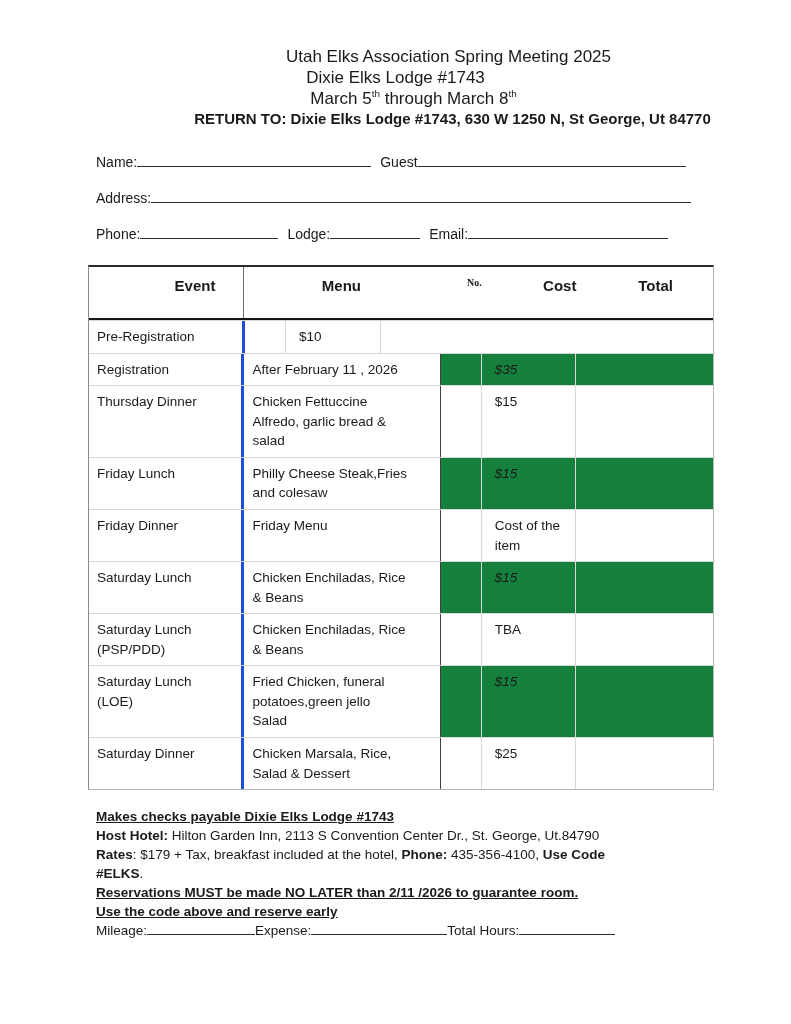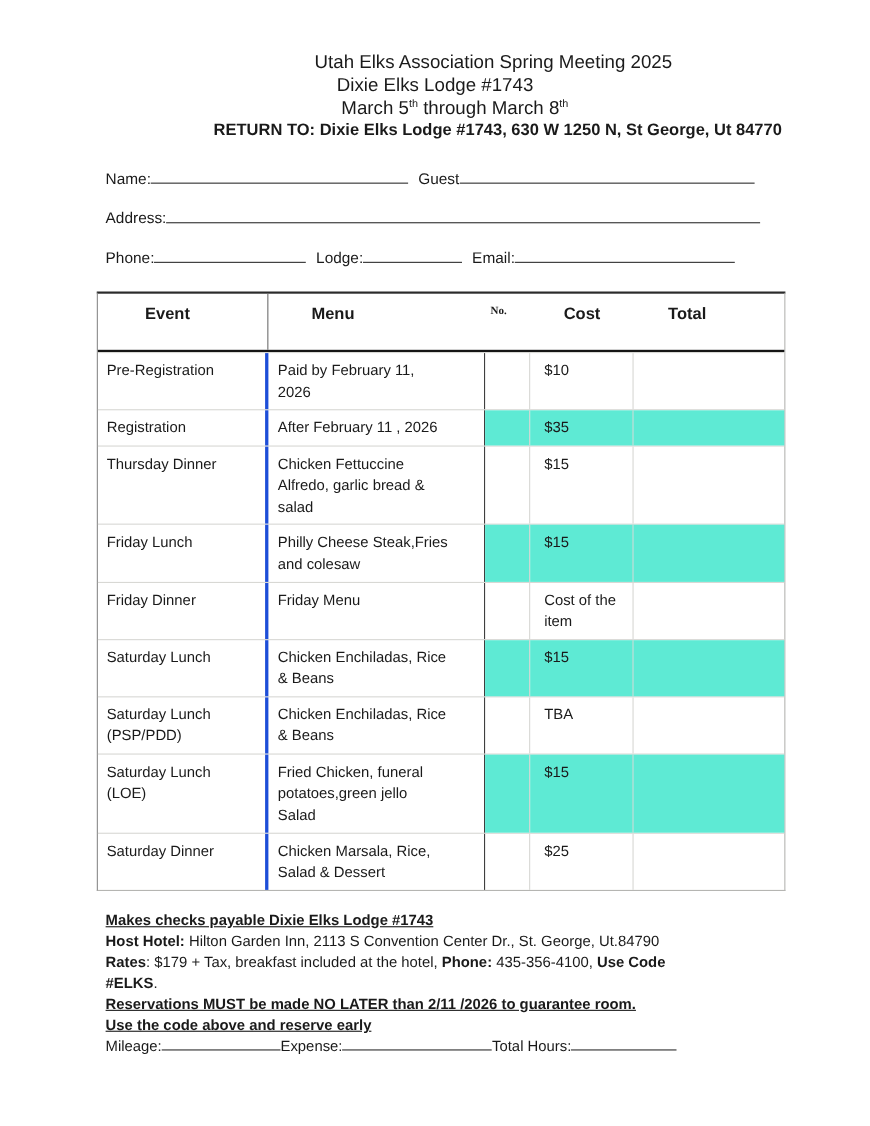--- a/index.html
+++ b/index.html
@@ -29,35 +29,35 @@
   .fill { display:inline-block; height:14px; border-bottom:1.3px solid #2e2e2e; }
   .lbl-gap { margin-left:9px; }
 
   
   .reg-table {
     margin-top:21px; width:626px;
     border-left:1px solid #8a8a8a; border-right:1px solid #b5b5b2;
     border-bottom:1px solid #b5b5b2; border-top:2px solid #2b2b2b;
   }
   .thead { display:flex; height:53px; border-bottom:2.5px solid #151515; font-weight:bold; font-size:15px; }
-  .thead > div { padding-top:10px; }
+  .thead > div { padding-top:10px;text-align:right; }
   .th-event { width:156px; border-right:1px solid #6e6e6e; text-align:center; padding-right:28px; }
   .th-menu  { width:197px; text-align:center; padding-right:80px; }
   .th-no    { width:41px;  padding:30px 0 0 5px; font-size:10px;font-family:Liberation Serif, serif; }
   .th-cost  { width:95px;  text-align:center; }
   .th-total { width:137px; text-align:center; padding-right:40px; }
   .trow { display:flex; border-top:1px solid #d8d8d4; font-size:13.5px; line-height:1.45; }
   .trow:first-of-type { border-top:none; }
   .c { padding:6px 8px; white-space:pre-line; }
   .c.event { width:156px; border-right:3px solid #1d4ed8; }
   .c.menu  { width:197px; border-right:1px solid #3f3f3f; }
   .c.no    { width:41px;  border-right:1px solid #d8d8d4; }
   .c.cost  { width:95px;  border-right:1px solid #d8d8d4; padding-left:13px; }
   .c.total { width:137px; }
-  .trow.shaded .no, .trow.shaded .cost, .trow.shaded .total { background:#5eead4; }
+  .trow.shaded .no, .trow.shaded .cost, .trow.shaded .total { background:#15803d;font-style:italic; }
 
   
   .footer { margin:17px 0 0 8px; width:620px; font-size:13.5px; line-height:19px; }
   .b { font-weight:bold; }
   .u { text-decoration:underline; }
   .mileage-row { white-space:nowrap; }
 </style>
 </head>
 <body>
 
@@ -87,22 +87,20 @@
       <div class="thead">
         <div class="th-event">Event</div>
         <div class="th-menu">Menu</div>
         <div class="th-no">No.</div>
         <div class="th-cost">Cost</div>
         <div class="th-total">Total</div>
       </div>
 
       <div class="trow">
         <div class="c event">Pre-Registration</div>
-        <div class="c menu">Paid by February 11,
-2026</div>
         <div class="c no"></div>
         <div class="c cost">$10</div>
         <div class="c total"></div>
       </div>
       <div class="trow shaded">
         <div class="c event">Registration</div>
         <div class="c menu">After February 11 , 2026</div>
         <div class="c no"></div>
         <div class="c cost">$35</div>
         <div class="c total"></div>

